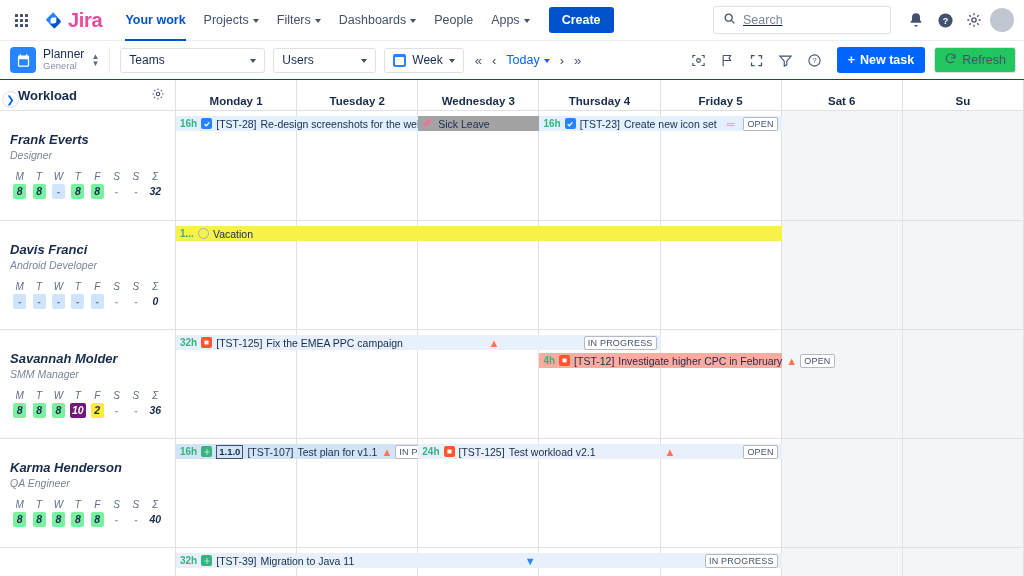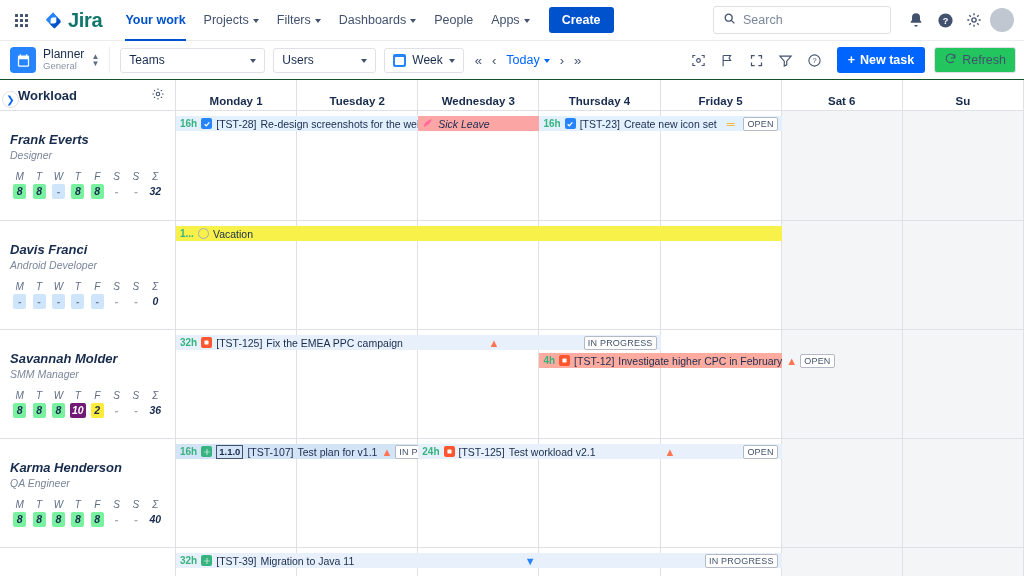--- a/index.html
+++ b/index.html
@@ -23,37 +23,37 @@
   }
   .appswitcher {
     width: 26px; height:26px;
     display:flex; align-items:center; justify-content:center;
     border-radius:3px; cursor:pointer;
   }
   .grid9 { display:grid; grid-template-columns:repeat(3,3px); grid-template-rows:repeat(3,3px); gap:2px; }
   .grid9 i { background:#42526e; display:block; width:3px; height:3px; border-radius:.5px; }
   .brand { display:flex; align-items:center; gap:5px; margin-left:10px; margin-right:14px; cursor:pointer; }
   .brand .logo { width:19px; height:19px; position:relative; }
-  .brand .wordmark { font-size:20px; font-weight:700; color:#0f766e; letter-spacing:-.3px; }
+  .brand .wordmark { font-size:20px; font-weight:700; color:#ec4899; letter-spacing:-.3px; }
   .navitems { display:flex; align-items:center; height:41px; }
   .navitem {
     display:flex; align-items:center; gap:4px;
     padding:0 9px; height:41px; cursor:pointer;
     font-size:12.5px; color:#42526e; position:relative;
   }
   .navitem.active { color:#0052cc; font-weight:600; }
   .navitem.active:after {
     content:""; position:absolute; left:9px; right:9px; bottom:0; height:2px; background:#0052cc;
   }
   .caret { width:0;height:0;border-left:3.5px solid transparent;border-right:3.5px solid transparent;border-top:4px solid #42526e; margin-top:2px;}
   .createbtn {
     background:#0052cc; color:#fff; font-weight:700; font-size:12.5px;
     padding:6px 13px; border-radius:3px; margin-left:10px; cursor:pointer;
   }
-  .nav-right { margin-left:auto; display:flex; align-items:center; gap:3px; }
+  .nav-right { margin-left:auto; display:flex; align-items:center; gap:3px;text-decoration:underline; }
   .searchbox {
     display:flex; align-items:center; gap:7px;
     width:178px; height:28px; border:1px solid #dfe1e6; border-radius:3px;
     padding:0 9px; color:#7a869a; font-size:12.5px; background:#fff;
     margin-right:9px; cursor:text;
   }
   .iconbtn {
     width:26px;height:26px;display:flex;align-items:center;justify-content:center;
     border-radius:50%; cursor:pointer; color:#42526e;
   }
@@ -142,21 +142,21 @@
     gap:4px; padding:0 4px; font-size:10.5px; white-space:nowrap; cursor:pointer;
   }
   .bar .hrs { color:#36b37e; font-weight:700; font-size:10px; }
   .bar .key { color:#172b4d; }
   .bar .ttl { color:#172b4d; }
   .bar .status {
     margin-left:auto; border:1px solid #b3bac5; background:#fff; color:#42526e;
     font-size:9px; padding:0 3px; line-height:12px; border-radius:2px; letter-spacing:.2px;
   }
   .b-blue   { background:#e3f0fd; }
-  .b-lpink  { background:#fca5a5;font-style:italic; }
+  .b-lpink  { background:#a3a3a3; }
   .b-yellow { background:#f7f14a; }
   .b-red    { background:#ffaba0; }
   .b-blue2  { background:#d4e4f7; }
   .b-blue3  { background:#e8f1fb; }
 
   .sq { width:11px;height:11px;border-radius:2px;display:inline-flex;align-items:center;justify-content:center;flex:0 0 11px;}
   .sq.task { background:#2684ff; }
   .sq.bug  { background:#ff5630; }
   .sq.story{ background:#36b37e; }
   .ver-chip { border:1px solid #42526e; font-size:9.5px; padding:0 2px; line-height:12px; color:#172b4d; font-weight:600;}

